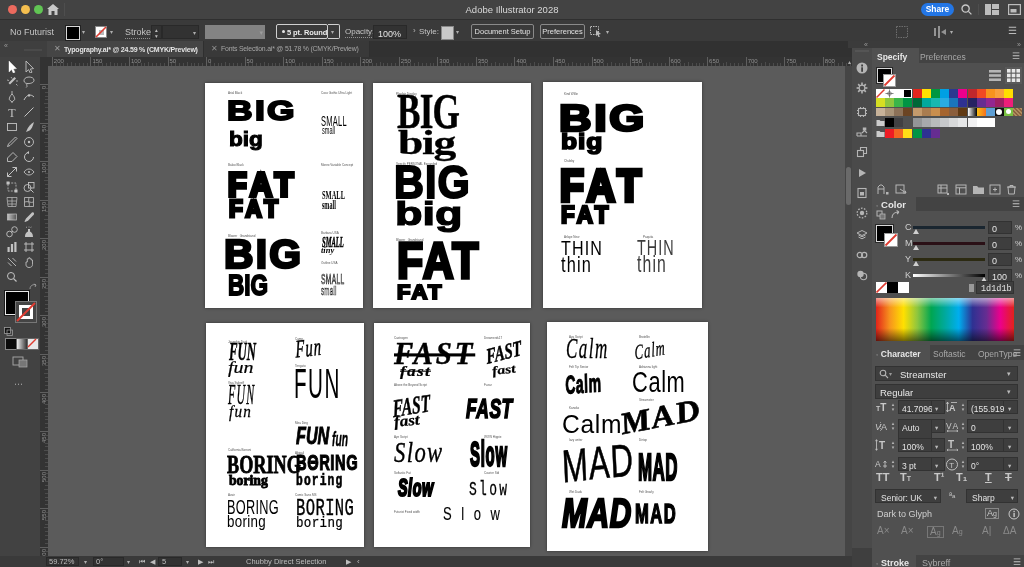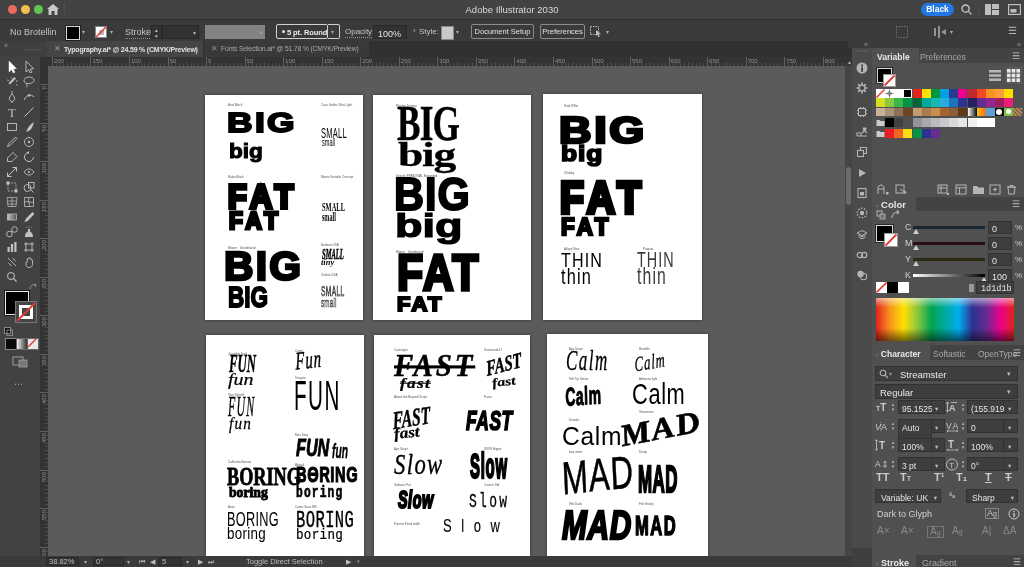--- a/index.html
+++ b/index.html
@@ -21,21 +21,21 @@
   
   #tabbar{left:0;top:41px;width:1024px;height:16px;background:#313131;}
   
   #toolbar{left:0;top:57px;width:40px;height:499px;background:#424242;}
   
   #hruler{left:40px;top:57px;width:812px;height:9px;background:#333333;overflow:hidden;}
   #vruler{left:40px;top:66px;width:8px;height:490px;background:#333333;overflow:hidden;}
   .rnum{color:#8f8f8f;font-size:6px;}
   
   #canvas{left:48px;top:66px;width:797px;height:490px;background:#5b5b5b;overflow:hidden;}
-  .artboard{position:absolute;background:#fff;box-shadow:0 0 3px rgba(0,0,0,0.45);overflow:hidden;margin-top:12px;}
+  .artboard{position:absolute;background:#fff;box-shadow:0 0 3px rgba(0,0,0,0.45);overflow:hidden;}
   .lbl{position:absolute;color:#555;font-size:3px;white-space:nowrap;}
   .bk{position:absolute;color:#000;white-space:nowrap;line-height:1;}
   
   #vscroll{left:845px;top:66px;width:7px;height:490px;background:#454545;}
   
   #statusbar{left:0;top:556px;width:852px;height:11px;background:#3a3a3a;}
   .sb-t{color:#bdbdbd;font-size:7.5px;top:2px;}
   
   #dockhdr{left:848px;top:41px;width:176px;height:7px;background:#3b3b3b;}
   #iconstrip{left:852px;top:48px;width:20px;height:519px;background:#4a4a4a;}
@@ -53,40 +53,40 @@
 <div id="app">
 
   <div id="titlebar" class="abs">
     <div class="abs tl" style="left:8px;background:#ec6a5e;"></div>
     <div class="abs tl" style="left:21px;background:#f5bf4f;"></div>
     <div class="abs tl" style="left:34px;background:#61c554;"></div>
     <svg class="abs" style="left:47px;top:4px;" width="12" height="11" viewBox="0 0 12 11">
         <path d="M6 0 L12 5 L10.5 5 L10.5 11 L7.5 11 L7.5 7 L4.5 7 L4.5 11 L1.5 11 L1.5 5 L0 5 Z" fill="#c9c9c9"></path>
       </svg>
     <div class="abs" style="left:64px;top:3px;width:1px;height:13px;background:#4e4e4e;"></div>
-    <div class="abs tx" id="title">Adobe Illustrator 2030</div>
-    <div class="abs tx" id="share">Black</div>
+    <div class="abs tx" id="title">Adobe Illustrator 2028</div>
+    <div class="abs tx" id="share">Share</div>
     <svg class="abs" style="left:961px;top:4px;" width="11" height="11" viewBox="0 0 11 11">
         <circle cx="4.6" cy="4.6" r="3.6" fill="none" stroke="#c9c9c9" stroke-width="1.3"></circle>
         <line x1="7.4" y1="7.4" x2="10.4" y2="10.4" stroke="#c9c9c9" stroke-width="1.3"></line>
       </svg>
     <div class="abs" style="left:978px;top:4px;width:1px;height:11px;background:#4e4e4e;"></div>
     <svg class="abs" style="left:985px;top:4px;" width="14" height="11" viewBox="0 0 14 11">
         <rect x="0" y="0" width="6" height="11" fill="#bdbdbd"></rect>
         <rect x="7" y="0" width="7" height="5" fill="#bdbdbd"></rect>
         <rect x="7" y="6" width="7" height="5" fill="#bdbdbd"></rect>
       </svg>
     <svg class="abs" style="left:1008px;top:4px;" width="13" height="11" viewBox="0 0 13 11">
         <rect x="0.6" y="0.6" width="11.8" height="9.8" fill="none" stroke="#bdbdbd" stroke-width="1.2"></rect>
         <rect x="2.5" y="5" width="6" height="3.5" fill="#bdbdbd"></rect>
       </svg>
   </div>
 
   <div id="ctrlbar" class="abs">
-    <div class="abs tx cb-t" style="left:10px;">No Brotellin</div>
+    <div class="abs tx cb-t" style="left:10px;">No Futurist</div>
     <div class="abs" style="left:66px;top:6px;width:12px;height:12px;background:#000;border:1px solid #d8d8d8;outline:1px solid #222;"></div>
     <div class="abs tx caret" style="left:82px;top:9px;">▾</div>
     <div class="abs" style="left:95px;top:6px;width:12px;height:12px;background:#fff;border:1px solid #888;box-sizing:border-box;">
       <div style="position:absolute;left:2.5px;top:2.5px;width:5px;height:5px;background:#b9b9b9;"></div>
       <svg width="12" height="12" viewBox="0 0 12 12" style="position:absolute;left:-1px;top:-1px;">
           <line x1="1" y1="11" x2="11" y2="1" stroke="#e03c31" stroke-width="1.6"></line>
         </svg>
     </div>
     <div class="abs tx caret" style="left:110px;top:9px;">▾</div>
     <div class="abs tx cb-t" style="left:125px;border-bottom:1px dotted #909090;padding-bottom:1px;">Stroke:</div>
@@ -780,33 +780,33 @@
         <div class="bk" style="left:88.0px;top:178.3px;font-size:17px;font-weight:700;font-family:'Liberation Sans',sans-serif;color:#000;-webkit-text-stroke:1px #000;letter-spacing:1.5px;transform:scale(0.976,1.619);transform-origin:0 0;">MAD</div>
       </div>
     </div>
 
   <div id="vscroll" class="abs">
       <div style="position:absolute;left:1px;top:-8px;width:7px;height:7px;color:#aaa;font-size:6px;text-align:center;">▴</div>
       <div style="position:absolute;left:1px;top:101px;width:5px;height:38px;background:#6a6a6a;border-radius:3px;"></div>
     </div>
   <div id="statusbar" class="abs">
     <div class="abs inbox" style="left:46px;top:1px;width:33px;height:9px;"></div>
-    <div class="abs tx sb-t" style="left:49px;">38.82%</div>
+    <div class="abs tx sb-t" style="left:49px;">59.72%</div>
     <div class="abs tx caret" style="left:84px;top:3px;font-size:6px;">▾</div>
     <div class="abs inbox" style="left:93px;top:1px;width:31px;height:9px;"></div>
     <div class="abs tx sb-t" style="left:96px;">0°</div>
     <div class="abs tx caret" style="left:127px;top:3px;font-size:6px;">▾</div>
     <div class="abs tx sb-t" style="left:139px;font-size:7px;">⏮</div>
     <div class="abs tx sb-t" style="left:150px;font-size:7px;">◀</div>
     <div class="abs inbox" style="left:158px;top:1px;width:24px;height:9px;"></div>
     <div class="abs tx sb-t" style="left:162px;">5</div>
     <div class="abs tx caret" style="left:186px;top:3px;font-size:6px;">▾</div>
     <div class="abs tx sb-t" style="left:198px;font-size:7px;">▶</div>
     <div class="abs tx sb-t" style="left:208px;font-size:7px;">⏭</div>
-    <div class="abs tx sb-t" style="left:246px;">Toggle Direct Selection</div>
+    <div class="abs tx sb-t" style="left:246px;">Chubby Direct Selection</div>
     <div class="abs tx sb-t" style="left:346px;font-size:7px;">▶</div>
     <div class="abs tx sb-t" style="left:357px;font-size:8px;">‹</div>
   </div>
 
   <div id="dockhdr" class="abs">
     <div class="tx" style="position:absolute;left:16px;top:0px;color:#9a9a9a;font-size:7px;">«</div>
     <div class="tx" style="position:absolute;right:3px;top:0px;color:#9a9a9a;font-size:7px;">»</div>
   </div>
   <div id="iconstrip" class="abs">
       <div style="position:absolute;left:3px;top:2px;width:14px;height:2px;background:#555;"></div>
@@ -866,21 +866,21 @@
       <svg class="abs" style="left:4px;top:221px;" width="12" height="12" viewBox="0 0 12 12">
         <circle cx="4.5" cy="5" r="3.2" fill="#b5b5b5"></circle>
         <circle cx="7.5" cy="7.5" r="3.2" fill="none" stroke="#b5b5b5" stroke-width="1.1"></circle>
       </svg>
       <div style="position:absolute;left:2px;top:52px;width:16px;height:1px;background:#4a4a4a;"></div>
       <div style="position:absolute;left:2px;top:112px;width:16px;height:1px;background:#4a4a4a;"></div>
       <div style="position:absolute;left:2px;top:174px;width:16px;height:1px;background:#4a4a4a;"></div>
     </div>
   <div id="panels" class="abs">
       <div class="ptabs" style="top:0;height:15px;"></div>
-      <div class="ptab-on" style="left:0;top:0;width:42px;height:15px;padding:4px 0 0 5px;font-size:8.5px;">Variable</div>
+      <div class="ptab-on" style="left:0;top:0;width:42px;height:15px;padding:4px 0 0 5px;font-size:8.5px;">Specify</div>
       <div class="ptab-off" style="left:48px;top:4px;font-size:8.5px;">Preferences</div>
       <div class="ham" style="right:4px;top:3px;">☰</div>
       <div class="abs" style="left:5px;top:20px;width:13px;height:13px;background:#000;border:1px solid #d8d8d8;outline:1px solid #2a2a2a;"></div>
       <div class="abs" style="left:11px;top:26px;width:13px;height:13px;background:#fff;border:1px solid #999;box-sizing:border-box;">
         <svg width="13" height="13" viewBox="0 0 13 13" style="position:absolute;left:-1px;top:-1px;">
           <line x1="1.5" y1="11.5" x2="11.5" y2="1.5" stroke="#e03c31" stroke-width="1.8"></line>
         </svg>
       </div>
       <svg class="abs" style="left:116px;top:21px;" width="14" height="13" viewBox="0 0 14 13">
         <g fill="#b5b5b5">
@@ -1088,21 +1088,21 @@
       <div class="abs tx" style="left:28px;top:322px;color:#e8e8e8;font-size:9.5px;">Streamster</div>
       <div class="abs tx" style="left:135px;top:322px;color:#bbb;font-size:7px;">▾</div>
       <div class="field" style="left:3px;top:336px;width:143px;height:15px;"></div>
       <div class="abs tx" style="left:8px;top:340px;color:#e8e8e8;font-size:9.5px;">Regular</div>
       <div class="abs tx" style="left:135px;top:340px;color:#bbb;font-size:7px;">▾</div>
       <div class="abs tx" style="left:4px;top:355px;color:#c8c8c8;font-size:10px;font-weight:bold;"><span style="font-size:7px;">T</span>T</div>
       <div class="abs" style="left:17px;top:352px;width:8px;height:14px;">
         <div style="color:#b5b5b5;font-size:5px;line-height:5.5px;text-align:center;padding-top:1.5px;">▴<br>▾</div>
       </div>
       <div class="field" style="left:26px;top:352px;width:34px;height:14px;">
-        <span style="position:absolute;left:3px;top:3px;font-size:8.5px;">95.1525</span>
+        <span style="position:absolute;left:3px;top:3px;font-size:8.5px;">41.7096</span>
       </div>
       <div class="field" style="left:60px;top:352px;width:13px;height:14px;border-left:none;">
         <span style="position:absolute;left:3px;top:3.5px;color:#bbb;font-size:6.5px;">▾</span>
       </div>
       <svg class="abs" style="left:74px;top:353px;" width="12" height="12" viewBox="0 0 12 12">
         <text x="3" y="10" font-size="9" font-weight="bold" fill="#c8c8c8">A</text>
         <path d="M1.5 1 v10 M1.5 1 l-1 2 M1.5 1 l1 2 M1.5 11 l-1 -2 M1.5 11 l1 -2" stroke="#c8c8c8" stroke-width="0.8" fill="none"></path>
         <path d="M5 1.5 h6" stroke="#c8c8c8" stroke-width="0.8"></path>
       </svg>
       <div class="abs" style="left:87px;top:352px;width:8px;height:14px;">
@@ -1194,21 +1194,21 @@
       <div class="field" style="left:132px;top:409px;width:14px;height:14px;border-left:none;">
         <span style="position:absolute;left:4px;top:3.5px;color:#bbb;font-size:6.5px;">▾</span>
       </div>
       <div class="abs tx" style="left:4px;top:424px;color:#c8c8c8;font-size:11px;font-weight:bold;">TT</div>
       <div class="abs tx" style="left:28px;top:424px;color:#c8c8c8;font-size:11px;font-weight:bold;">T<span style="font-size:7px;">T</span></div>
       <div class="abs tx" style="left:62px;top:424px;color:#c8c8c8;font-size:11px;font-weight:bold;">T¹</div>
       <div class="abs tx" style="left:84px;top:424px;color:#c8c8c8;font-size:11px;font-weight:bold;">T₁</div>
       <div class="abs tx" style="left:113px;top:424px;color:#c8c8c8;font-size:11px;font-weight:bold;"><span style="text-decoration:underline;">T</span></div>
       <div class="abs tx" style="left:133px;top:424px;color:#c8c8c8;font-size:11px;font-weight:bold;"><span style="text-decoration:line-through;">T</span></div>
       <div class="field" style="left:3px;top:441px;width:66px;height:14px;">
-        <span style="position:absolute;left:5px;top:3px;font-size:8.5px;">Variable: UK</span>
+        <span style="position:absolute;left:5px;top:3px;font-size:8.5px;">Senior: UK</span>
         <span style="position:absolute;right:3px;top:3.5px;color:#bbb;font-size:6.5px;">▾</span>
       </div>
       <div class="abs tx" style="left:77px;top:444px;color:#c8c8c8;font-size:8px;">ª<span style="font-size:6px;">a</span></div>
       <div class="field" style="left:94px;top:441px;width:52px;height:14px;">
         <span style="position:absolute;left:5px;top:3px;font-size:8.5px;">Sharp</span>
         <span style="position:absolute;right:3px;top:3.5px;color:#bbb;font-size:6.5px;">▾</span>
       </div>
       <div class="abs tx" style="left:5px;top:462px;color:#cfcfcf;font-size:9px;">Dark to Glyph</div>
       <div class="abs tx" style="left:113px;top:460px;color:#c8c8c8;font-size:9px;border:1px solid #888;padding:0 1px;">A<span style="font-size:7px;">g</span></div>
       <svg class="abs" style="left:136px;top:460px;" width="12" height="12" viewBox="0 0 12 12">
@@ -1217,16 +1217,16 @@
         <rect x="5.4" y="5" width="1.4" height="4" fill="#c8c8c8"></rect>
       </svg>
       <div class="abs tx" style="left:5px;top:478px;color:#8a8a8a;font-size:10px;">A×</div>
       <div class="abs tx" style="left:29px;top:478px;color:#8a8a8a;font-size:10px;">A×</div>
       <div class="abs tx" style="left:55px;top:478px;color:#8a8a8a;font-size:10px;border:1px solid #777;padding:0 2px;">A<span style="font-size:7px;">g</span></div>
       <div class="abs tx" style="left:80px;top:478px;color:#8a8a8a;font-size:10px;">A<span style="font-size:7px;">g</span></div>
       <div class="abs tx" style="left:110px;top:478px;color:#8a8a8a;font-size:10px;">A|</div>
       <div class="abs tx" style="left:131px;top:478px;color:#8a8a8a;font-size:10px;">ΔA</div>
       <div class="ptabs" style="top:507px;height:14px;"></div>
       <div class="ptab-on" style="left:0;top:507px;width:40px;height:14px;padding:3px 0 0 4px;font-size:9px;"><span style="color:#999;font-size:7px;">◦</span> Stroke</div>
-      <div class="ptab-off" style="left:50px;top:510px;font-size:9px;">Gradient</div>
+      <div class="ptab-off" style="left:50px;top:510px;font-size:9px;">Sybreff</div>
       <div class="ham" style="right:3px;top:509px;">☰</div>
     </div>
 </div>
 
 </body></html>

